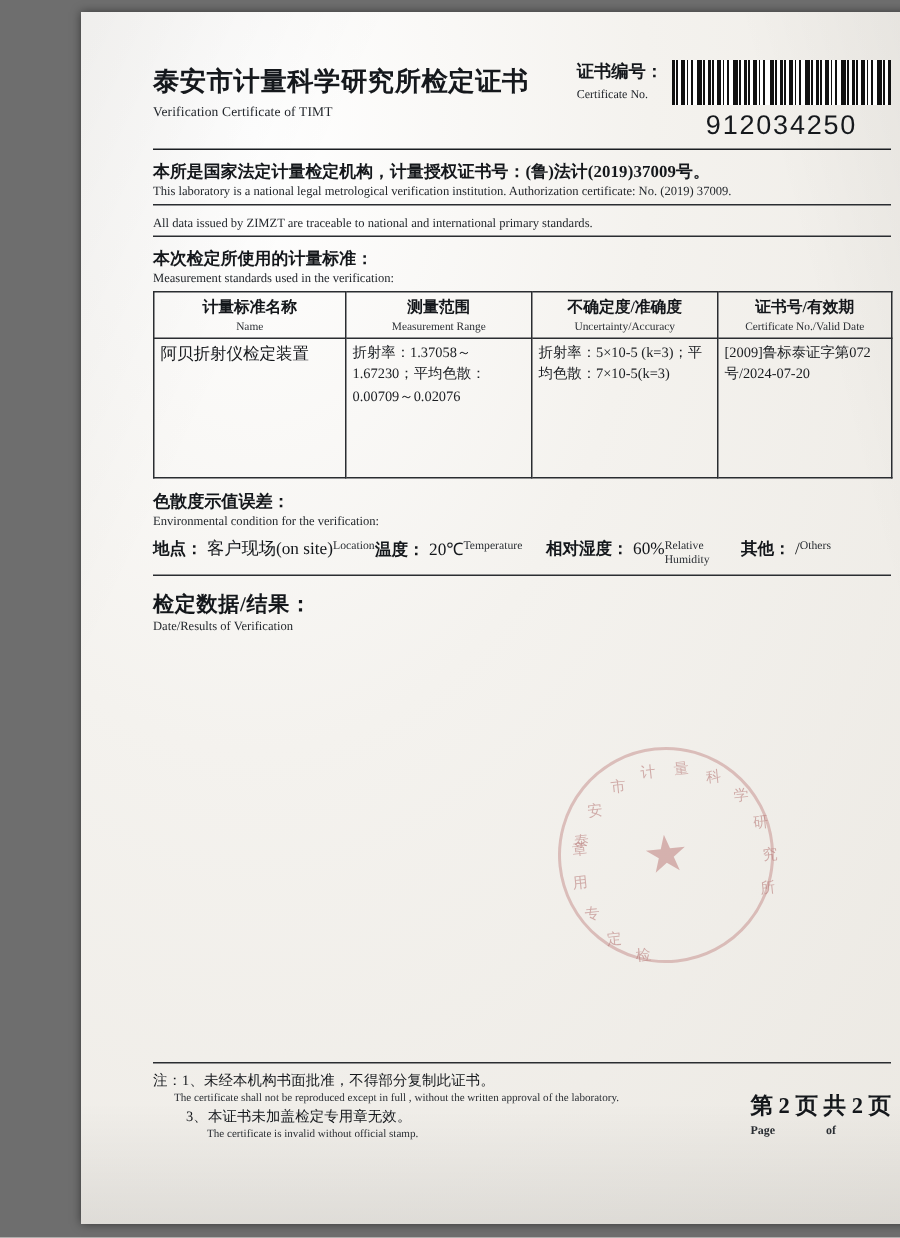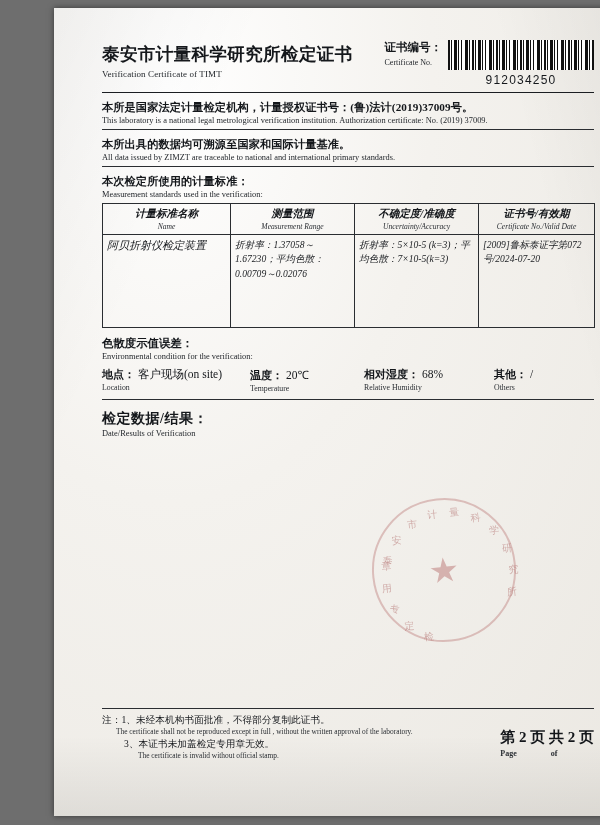--- a/index.html
+++ b/index.html
@@ -90,21 +90,21 @@
       #111 0px, #111 2px, #fff 2px, #fff 3px,
       #111 3px, #111 4px, #fff 4px, #fff 6px,
       #111 6px, #111 9px, #fff 9px, #fff 10px,
       #111 10px, #111 11px, #fff 11px, #fff 13px,
       #111 13px, #111 14px, #fff 14px, #fff 17px,
       #111 17px, #111 20px, #fff 20px, #fff 21px,
       #111 21px, #111 22px, #fff 22px, #fff 24px);
   }
   .barcode-num {
     font-family: "Liberation Sans", sans-serif;
-    font-size: 12px;
+    font-size: 18px;
     color: #15181c;
     letter-spacing: 1.2px;
     margin-top: 3px;
     text-align: center;
     width: 146px;
   }
   .hr-thick {
     border-top: 1.6px solid #1b1e22;
     margin-top: 5px;
   }
@@ -128,21 +128,20 @@
     border-top: 0.9px solid #2a2d31;
     margin-top: 4px;
   }
 
   
   .tbl {
     width: 100%;
     border-collapse: collapse;
     margin-top: 0;
     table-layout: fixed;
-    font-style: italic;
   }
   .tbl th, .tbl td {
     border: 0.9px solid #2a2d31;
     vertical-align: top;
     padding: 3px 4px;
   }
   .tbl th {
     text-align: center;
     font-weight: normal;
   }
@@ -207,21 +206,21 @@
     color: #14171b;
     margin-left: 3px;
     white-space: nowrap;
   }
   .env-lab-en {
     font-family: "Liberation Serif", serif;
     font-size: 7.8px;
     color: #2a2e33;
     margin-top: 1px;
   }
-  .env-cell { display: flex; flex-direction: column; }
+  .env-cell { display: flex; flex-direction: row; }
 
   
   .res-title { margin-top: 10px; }
   .res-title .cn {
     font-family: "Liberation Serif", serif;
     font-size: 14px;
     font-weight: bold;
     color: #14171b;
     letter-spacing: 0.5px;
   }
@@ -360,21 +359,20 @@
     </div>
     <div class="hr-thick"></div>
 
     <div class="stmt">
       <div class="cn">本所是国家法定计量检定机构，计量授权证书号：(鲁)法计(2019)37009号。</div>
       <div class="en">This laboratory is a national legal metrological verification institution. Authorization certificate: No. (2019) 37009.</div>
     </div>
     <div class="hr-thin"></div>
 
     <div class="stmt">
-      <div class="cn">本所出具的数据均可溯源至国家和国际计量基准。</div>
       <div class="en">All data issued by ZIMZT are traceable to national and international primary standards.</div>
     </div>
     <div class="hr-thin"></div>
 
     <div class="stmt">
       <div class="cn">本次检定所使用的计量标准：</div>
       <div class="en">Measurement standards used in the verification:</div>
     </div>
 
     <table class="tbl" style="margin-top:4px;">
@@ -438,21 +436,21 @@
       <div class="env-cell" style="width:114px;">
         <div class="env-item">
           <span class="env-lab-cn">温度：</span>
           <span class="env-val">20℃</span>
         </div>
         <div class="env-lab-en">Temperature</div>
       </div>
       <div class="env-cell" style="width:130px;">
         <div class="env-item">
           <span class="env-lab-cn">相对湿度：</span>
-          <span class="env-val">68%</span>
+          <span class="env-val">60%</span>
         </div>
         <div class="env-lab-en">Relative Humidity</div>
       </div>
       <div class="env-cell">
         <div class="env-item">
           <span class="env-lab-cn">其他：</span>
           <span class="env-val">/</span>
         </div>
         <div class="env-lab-en">Others</div>
       </div>

